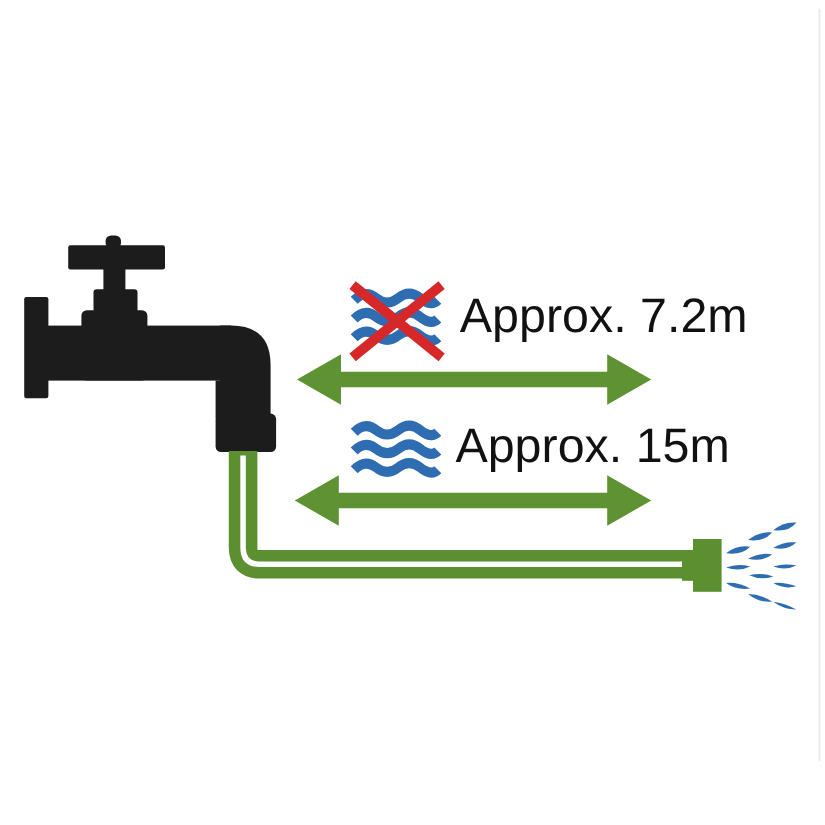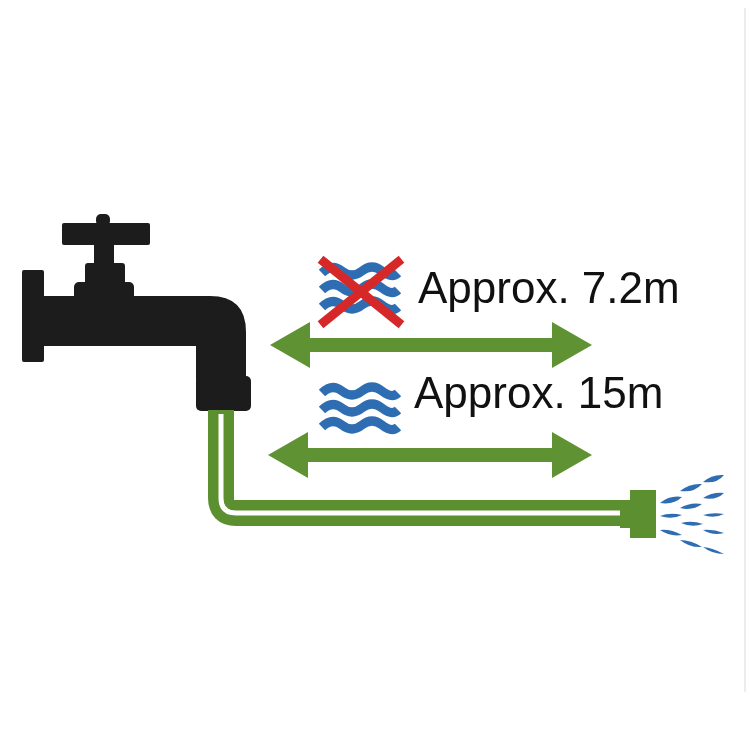--- a/index.html
+++ b/index.html
@@ -1,20 +1,20 @@
 <!DOCTYPE html>
 <html><head>
 <meta charset="utf-8">
 <style>
   html, body { margin: 0; padding: 0; background: #ffffff; }
   body { width: 750px; height: 750px; position: relative; overflow: hidden; font-family: "Liberation Sans", sans-serif; }
   #stage { position: absolute; left: 0; top: 0; width: 618px; height: 750px; }
   .label { position: absolute; font-family: "Liberation Sans", sans-serif; font-size: 44px; color: #111111; white-space: nowrap; letter-spacing: 0px; line-height: 1; }
   #label-short { left: 418px; top: 266px; }
-  #label-long { left: 414px; top: 371px; }
+  #label-long { left: 414px; top: 384px; }
   .edge-line { position: absolute; left: 744px; top: 8px; width: 2px; height: 684px; background: #ececec; }
 </style>
 </head>
 <body>
 
 <div id="stage">
   <svg width="750" height="750" viewBox="0 0 750 750" xmlns="http://www.w3.org/2000/svg">
 
     <g fill="#1c1c1c">
 

